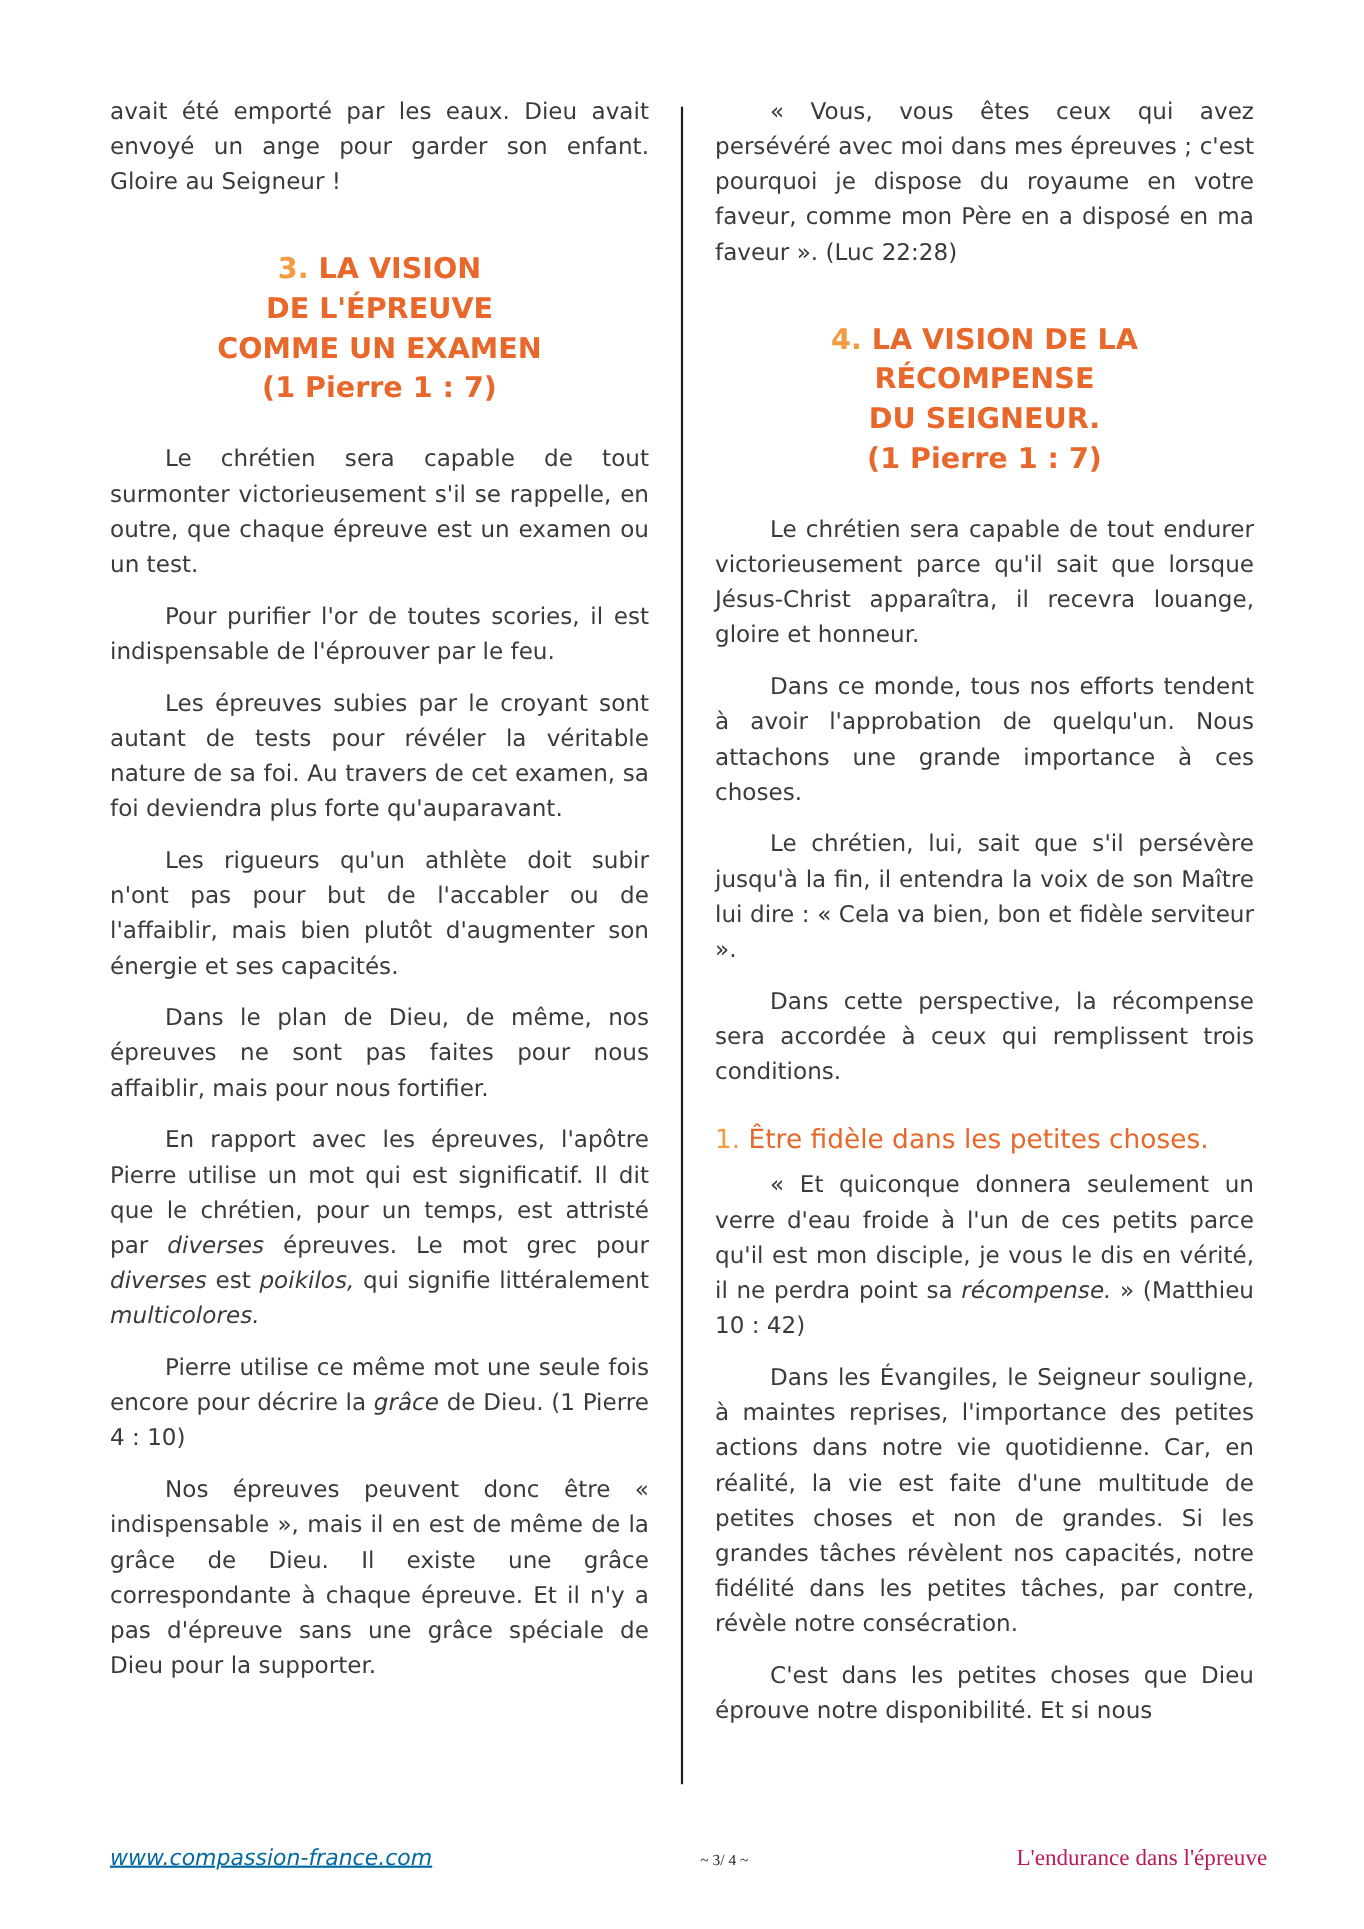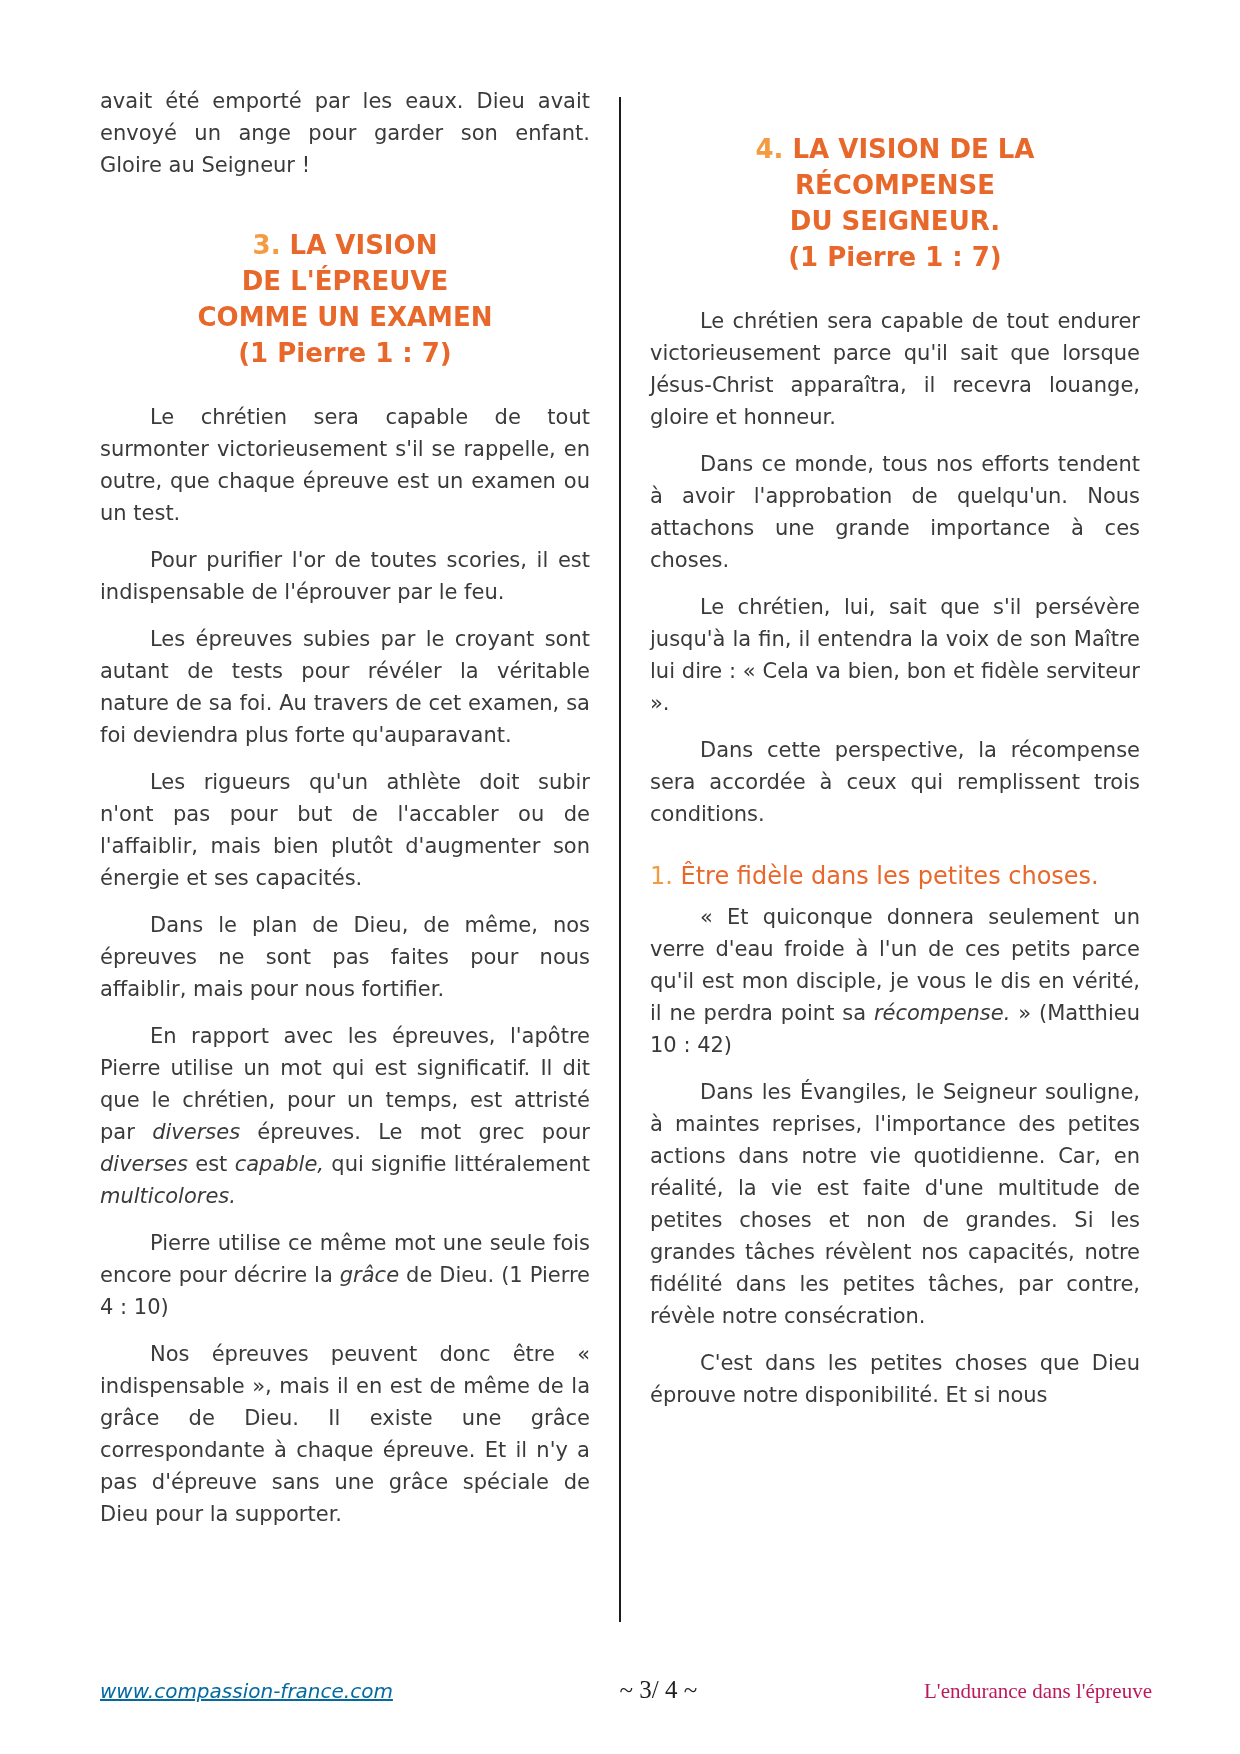--- a/index.html
+++ b/index.html
@@ -79,49 +79,50 @@
     font-style: italic;
     font-size: 20px;
     color: #0369a1;
     text-decoration: underline;
     cursor: pointer;
   }
   .footer .pageno {
     flex: 1;
     text-align: center;
     font-family: "Liberation Serif", serif;
-    font-size: 25px;
+    font-size: 14px;
     color: #1f1f1f;
   }
   .footer .doctitle {
     font-family: "Liberation Serif", serif;
     font-size: 21px;
     color: #be185d;
   }
 </style>
 </head>
 <body>
 
 <div class="content">
   <div class="col" id="col-left">
       <p class="noindent"><span>avait été emporté par les eaux. Dieu avait envoyé un ange pour garder son enfant. Gloire au Seigneur !</span></p>
       <div class="h2"><span class="num">3. </span>LA VISION<br>DE L'ÉPREUVE<br>COMME UN EXAMEN<br>(1 Pierre 1 : 7)</div>
       <p><span>Le chrétien sera capable de tout surmonter victorieusement s'il se rappelle, en outre, que chaque épreuve est un examen ou un test.</span></p>
       <p><span>Pour purifier l'or de toutes scories, il est indispensable de l'éprouver par le feu.</span></p>
       <p><span>Les épreuves subies par le croyant sont autant de tests pour révéler la véri­table nature de sa foi. Au travers de cet examen, sa foi deviendra plus forte qu'auparavant.</span></p>
       <p><span>Les rigueurs qu'un athlète doit subir n'ont pas pour but de l'accabler ou de l'affaiblir, mais bien plutôt d'augmenter son énergie et ses capacités.</span></p>
       <p><span>Dans le plan de Dieu, de même, nos épreuves ne sont pas faites pour nous affaiblir, mais pour nous fortifier.</span></p>
-      <p><span>En rapport avec les épreuves, l'apôtre Pierre utilise un mot qui est signi­ficatif. Il dit que le chrétien, pour un temps, est attristé par </span><em>diverses</em><span> épreuves. Le mot grec pour </span><em>diverses</em><span> est </span><em>capable,</em><span> qui signifie littéralement </span><em>multicolores.</em></p>
+      <p><span>En rapport avec les épreuves, l'apôtre Pierre utilise un mot qui est signi­ficatif. Il dit que le chrétien, pour un temps, est attristé par </span><em>diverses</em><span> épreuves. Le mot grec pour </span><em>diverses</em><span> est </span><em>poikilos,</em><span> qui signifie littéralement </span><em>multicolores.</em></p>
       <p><span>Pierre utilise ce même mot une seule fois encore pour décrire la </span><em>grâce</em><span> de Dieu. (1 Pierre 4 : 10)</span></p>
       <p><span>Nos épreuves peuvent donc être « indispensable », mais il en est de même de la grâce de Dieu. Il existe une grâce correspondante à chaque épreuve. Et il n'y a pas d'épreuve sans une grâce spéciale de Dieu pour la supporter.</span></p>
     </div>
   <div class="gutter">
     <div class="divider"></div>
   </div>
   <div class="col" id="col-right">
+      <p><span>« Vous, vous êtes ceux qui avez persévéré avec moi dans mes épreuves ; c'est pourquoi je dispose du royaume en votre faveur, comme mon Père en a dis­posé en ma faveur ». (Luc 22:28)</span></p>
       <div class="h2"><span class="num">4. </span>LA VISION DE LA<br>RÉCOMPENSE<br>DU SEIGNEUR.<br>(1 Pierre 1 : 7)</div>
       <p><span>Le chrétien sera capable de tout en­durer victorieusement parce qu'il sait que lorsque Jésus-Christ apparaîtra, il recevra louange, gloire et honneur.</span></p>
       <p><span>Dans ce monde, tous nos efforts tendent à avoir l'approbation de quel­qu'un. Nous attachons une grande impor­tance à ces choses.</span></p>
       <p><span>Le chrétien, lui, sait que s'il persé­vère jusqu'à la fin, il entendra la voix de son Maître lui dire : « Cela va bien, bon et fidèle serviteur ».</span></p>
       <p><span>Dans cette perspective, la récom­pense sera accordée à ceux qui remplis­sent trois conditions.</span></p>
       <div class="h3"><span class="num">1. </span>Être fidèle dans les petites choses.</div>
       <p><span>« Et quiconque donnera seulement un verre d'eau froide à l'un de ces petits parce qu'il est mon disciple, je vous le dis en vérité, il ne perdra point sa </span><em>récom­pense.</em><span> » (Matthieu 10 : 42)</span></p>
       <p><span>Dans les Évangiles, le Seigneur sou­ligne, à maintes reprises, l'importance des petites actions dans notre vie quotidienne. Car, en réalité, la vie est faite d'une mul­titude de petites choses et non de grandes. Si les grandes tâches révèlent nos capacités, notre fidélité dans les pe­tites tâches, par contre, révèle notre con­sécration.</span></p>
       <p><span>C'est dans les petites choses que Dieu éprouve notre disponibilité. Et si nous</span></p>
     </div>

